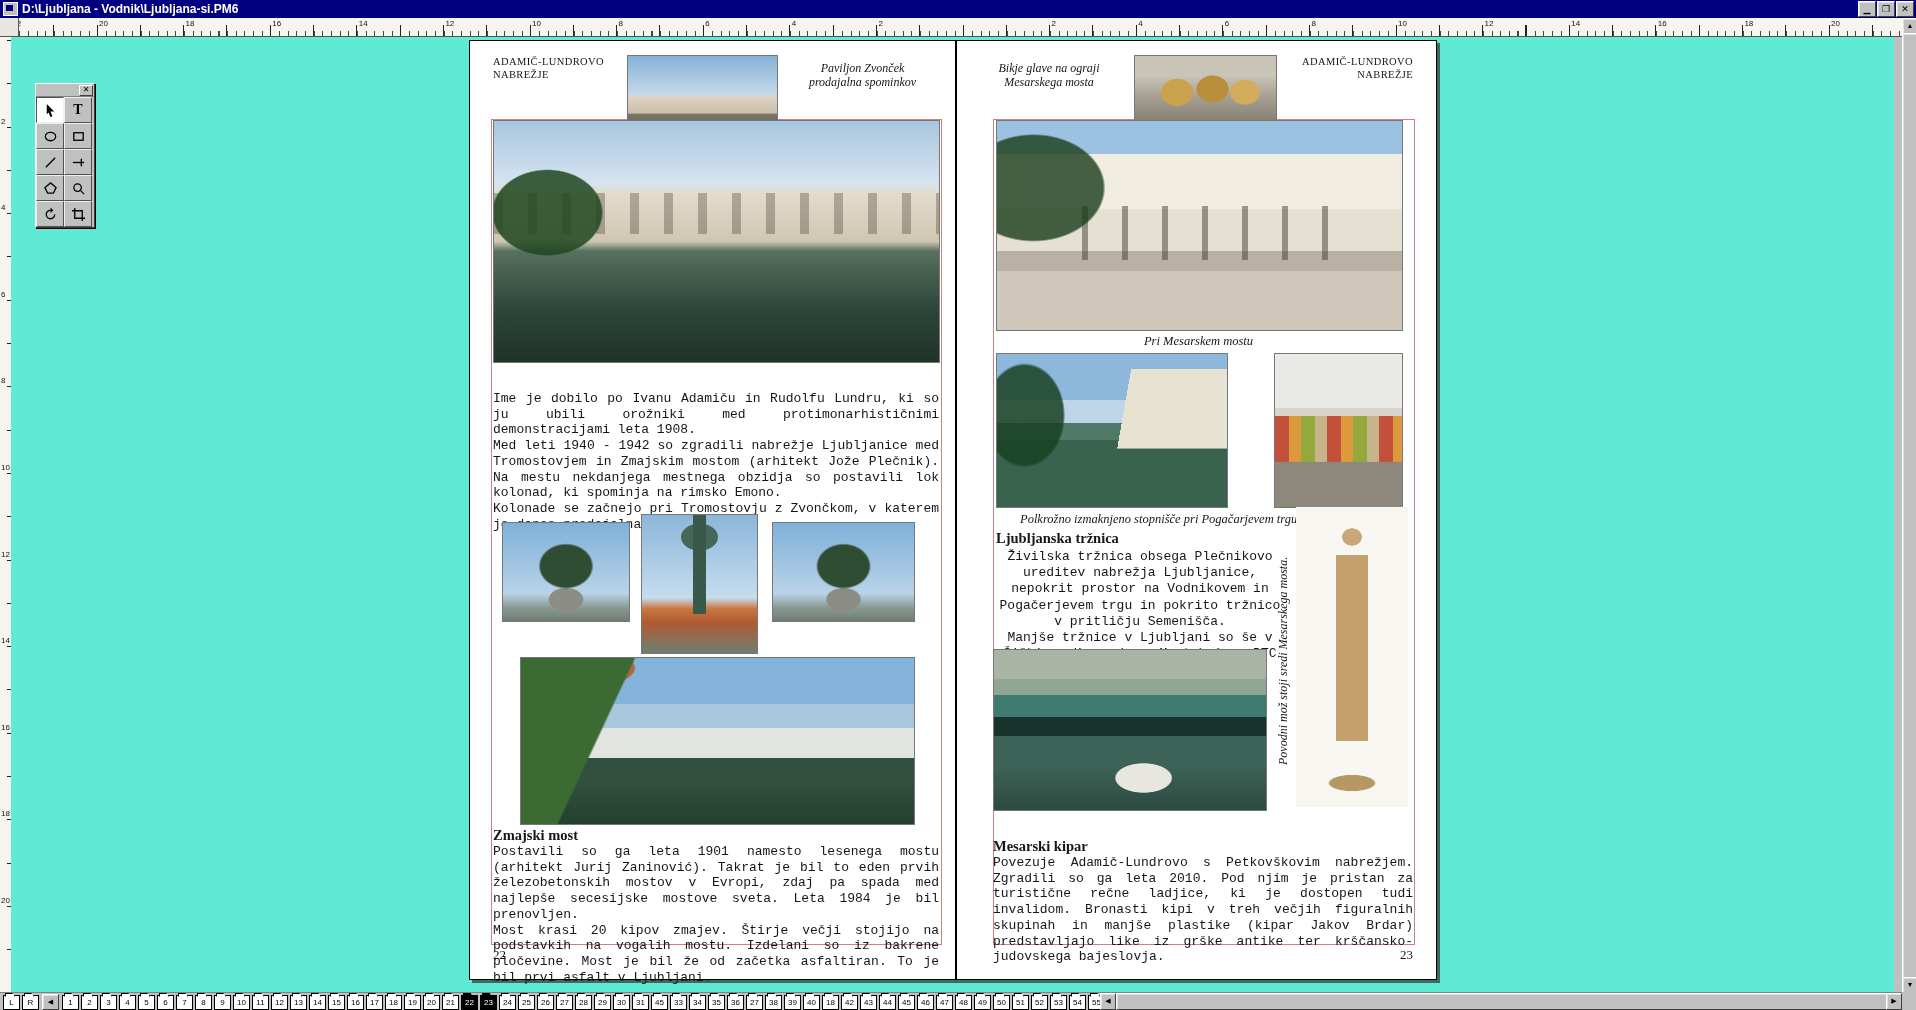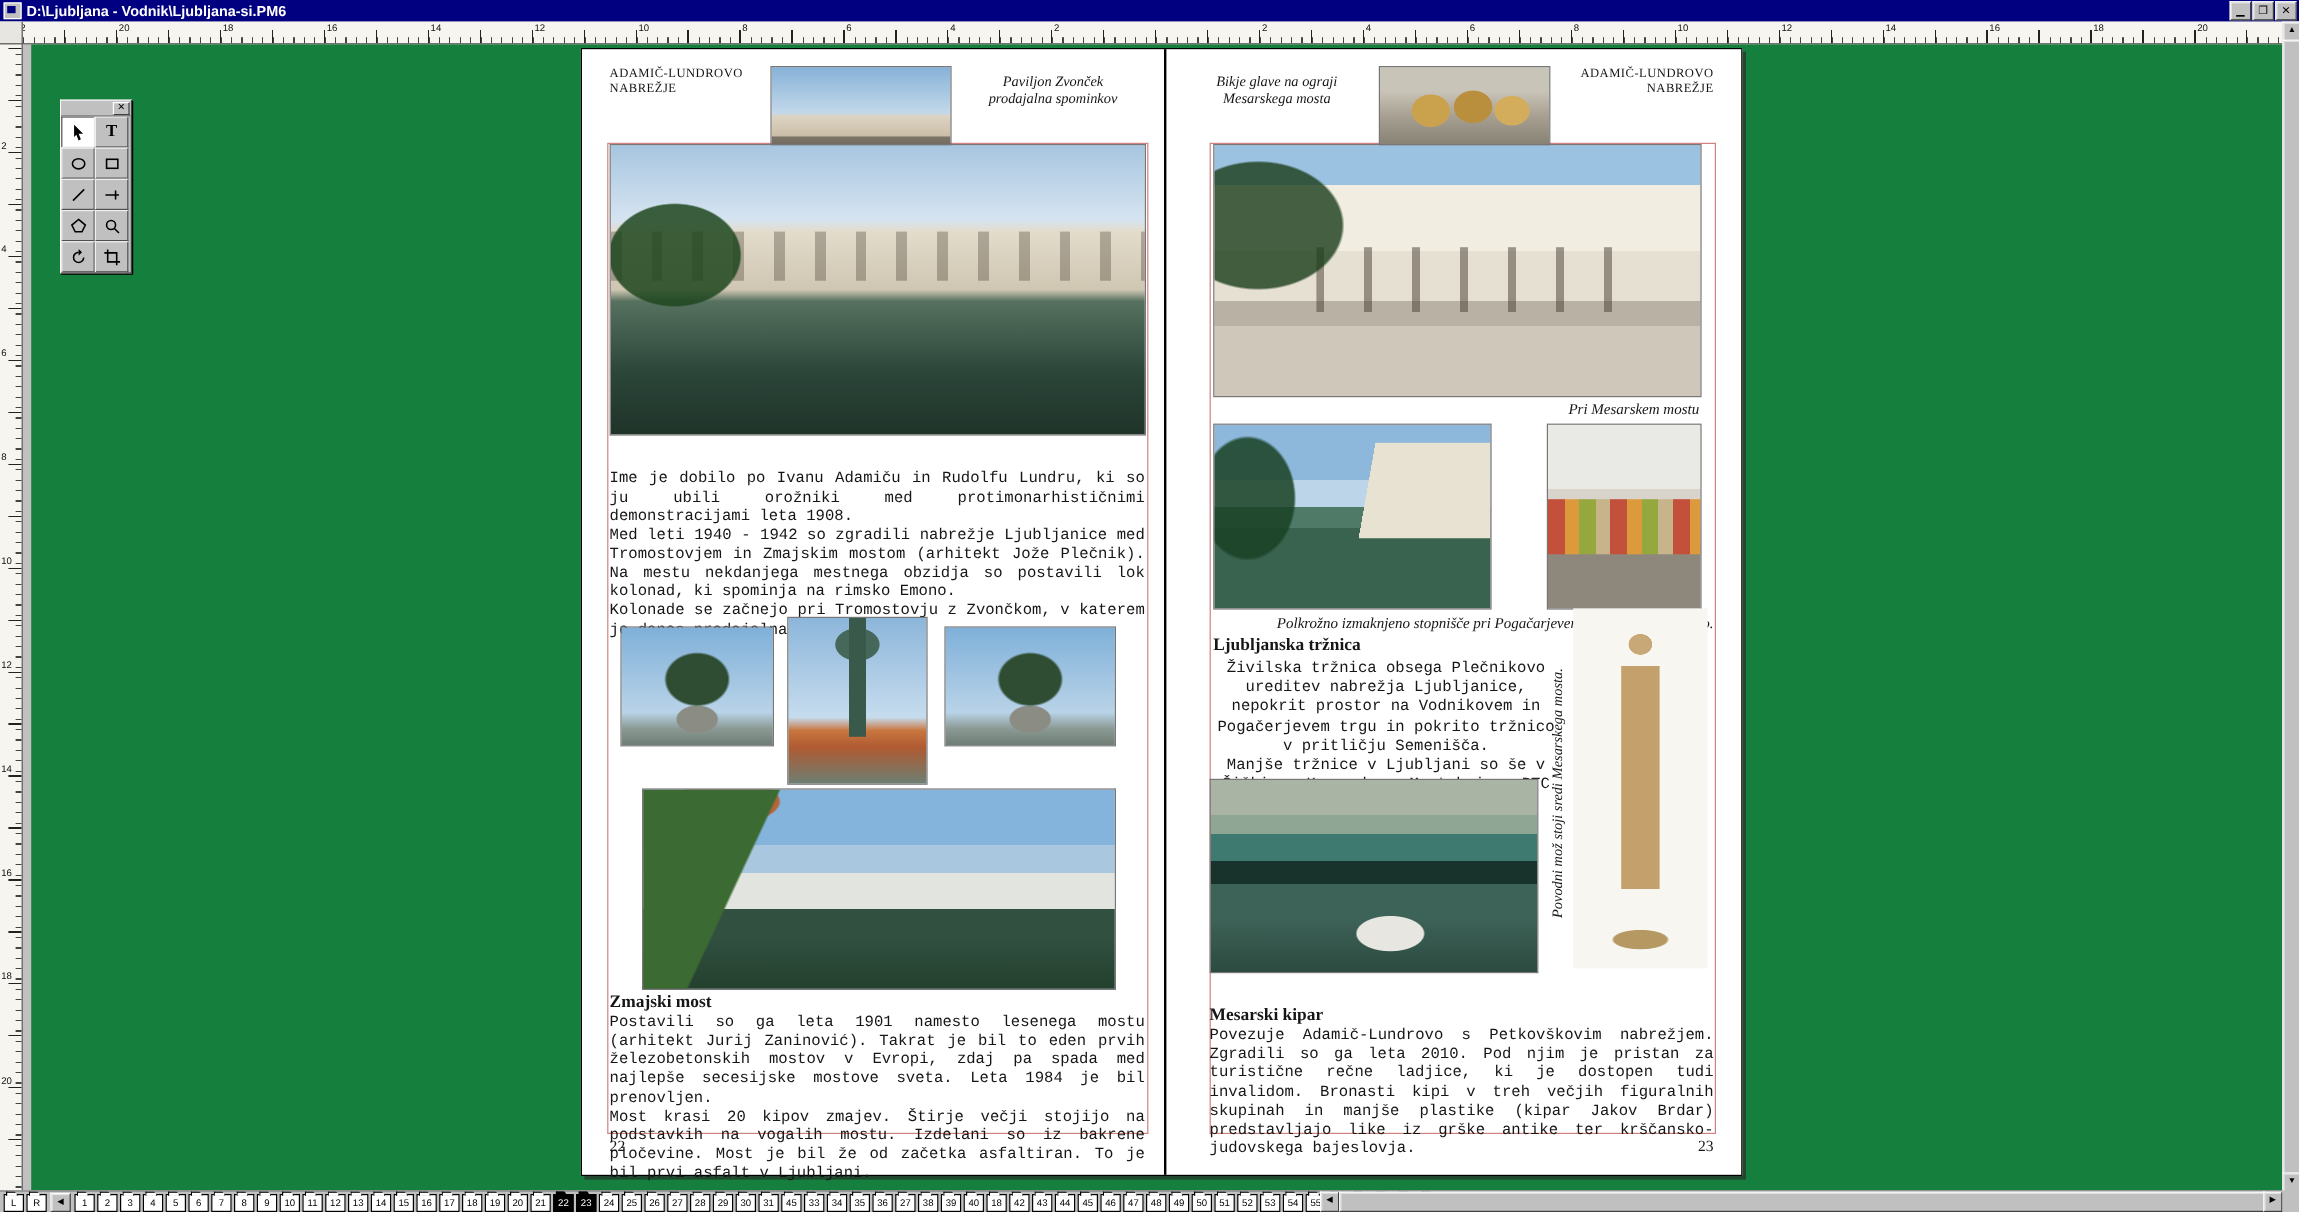--- a/index.html
+++ b/index.html
@@ -28,36 +28,36 @@
   .vruler{position:absolute;left:0;top:36px;width:18px;height:956px;background:#f7f5f0;
           border-right:1px solid #555;overflow:hidden;
           background-image:
             repeating-linear-gradient(180deg,#222 0 1px,transparent 1px 43.3px),
             repeating-linear-gradient(180deg,#444 0 1px,transparent 1px 8.66px);
           background-size:11px 100%,5px 100%;background-position:100% 4px,100% 0;background-repeat:no-repeat;}
   .vruler span{position:absolute;left:1px;font-size:8px;color:#111;}
   .rcorner{position:absolute;left:0;top:18px;width:18px;height:18px;background:#e8e6e0;
            border-right:1px solid #555;border-bottom:1px solid #555;}
   
-  .pasteboard{position:absolute;left:26px;top:37px;width:1883px;height:955px;background:#15803d;}
+  .pasteboard{position:absolute;left:11px;top:37px;width:1883px;height:955px;background:#5eead4;}
   .spread{position:absolute;left:458px;top:3px;width:966px;height:938px;background:#fff;
           border:1px solid #000;box-shadow:3px 3px 0 rgba(40,40,40,.65);}
   .pagedivider{position:absolute;left:485px;top:0;width:2px;height:938px;background:#000;}
   .mguide{position:absolute;border:1px solid #cf8080;pointer-events:none;}
   .mg-left{left:21px;top:78px;width:449px;height:824px;}
   .mg-right{left:523px;top:78px;width:420px;height:824px;}
   
   .t{position:absolute;color:#161616;font-family:"Liberation Serif",serif;}
   .hdrtitle{font-size:10.5px;letter-spacing:.4px;line-height:13px;white-space:pre-line;}
   .hdrcap{font-size:12px;font-style:italic;text-align:center;line-height:14px;white-space:pre-line;}
   .h1{font-size:18px;font-weight:bold;}
   .h2{font-size:14.5px;font-weight:bold;}
   .body{font-size:13px;line-height:15.7px;text-align:justify;white-space:pre-line;font-family:Liberation Mono, monospace;}
   .body-left{text-align:center;}
-  .cap{font-size:12.5px;font-style:italic;text-align:right;}
+  .cap{font-size:12.5px;font-style:italic;text-align:center;}
   .vcap{font-size:12px;font-style:italic;writing-mode:vertical-rl;transform:rotate(180deg);
         height:300px;text-align:center;}
   .pnum{font-size:13px;}
   
   .photo{position:absolute;border:1px solid #777;}
   .ph-pavilion{background:linear-gradient(180deg,#86b2d8 0%,#c3d8ea 48%,#ddd3c2 52%,#cbbfa9 72%,#7d7468 74%,#5f584e 100%);}
   .ph-river{background:
      radial-gradient(90px 70px at 12% 38%,rgba(30,70,30,.85) 0 60%,transparent 62%),
      repeating-linear-gradient(90deg,rgba(50,40,30,.30) 0 9px,transparent 9px 34px) 0 36%/100% 17% no-repeat,
      linear-gradient(180deg,#a7c6e0 0%,#d6e4f0 26%,#e3dccb 30%,#cfc6b2 50%,#56715f 54%,#2c463a 78%,#1f3329 100%);}

